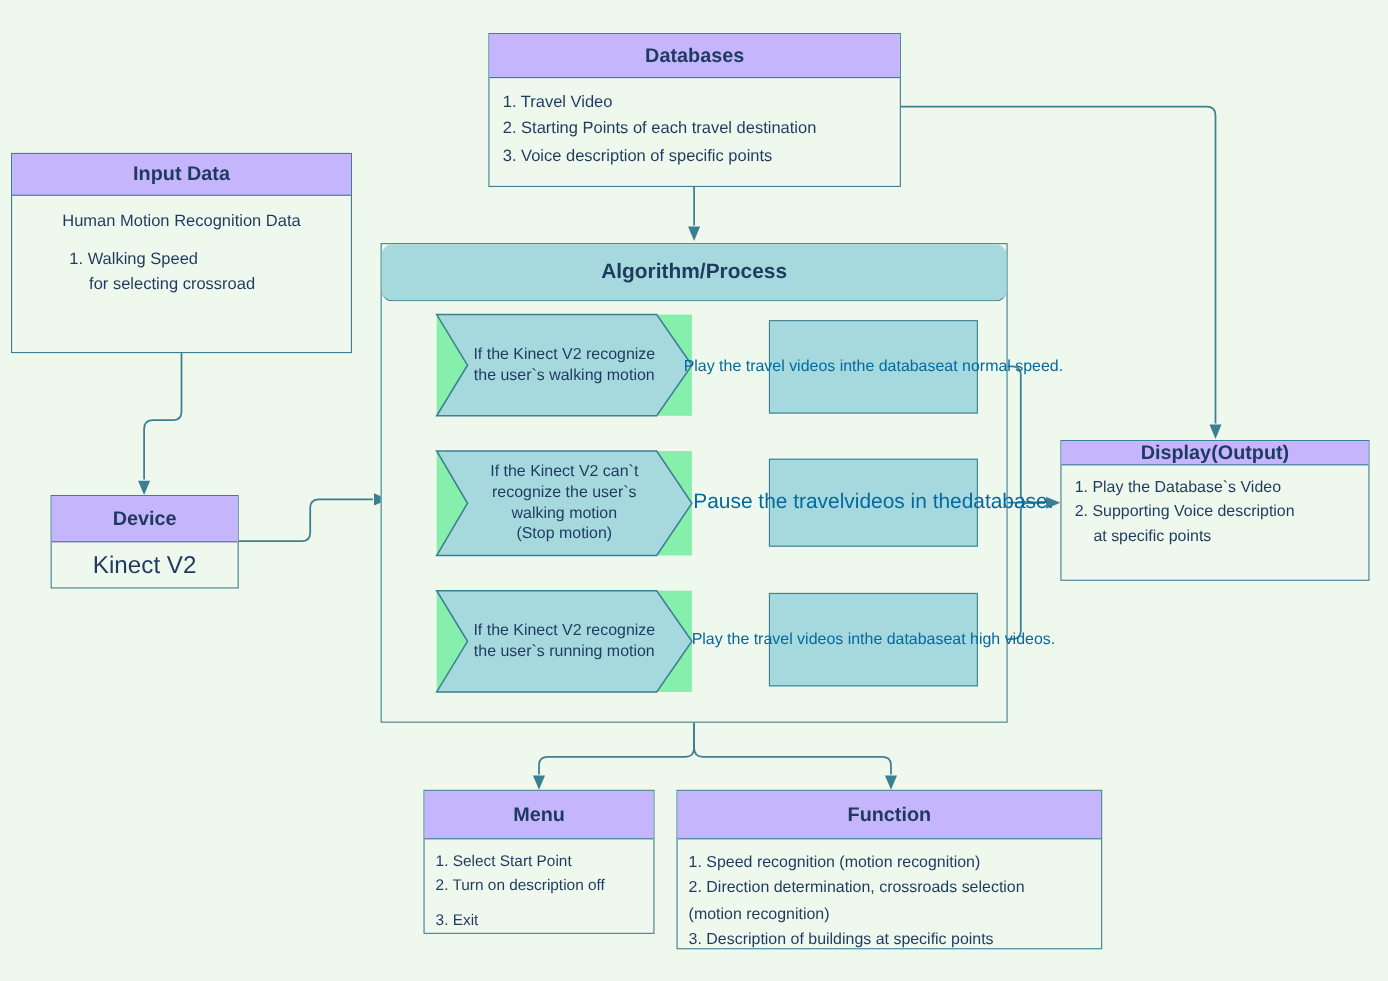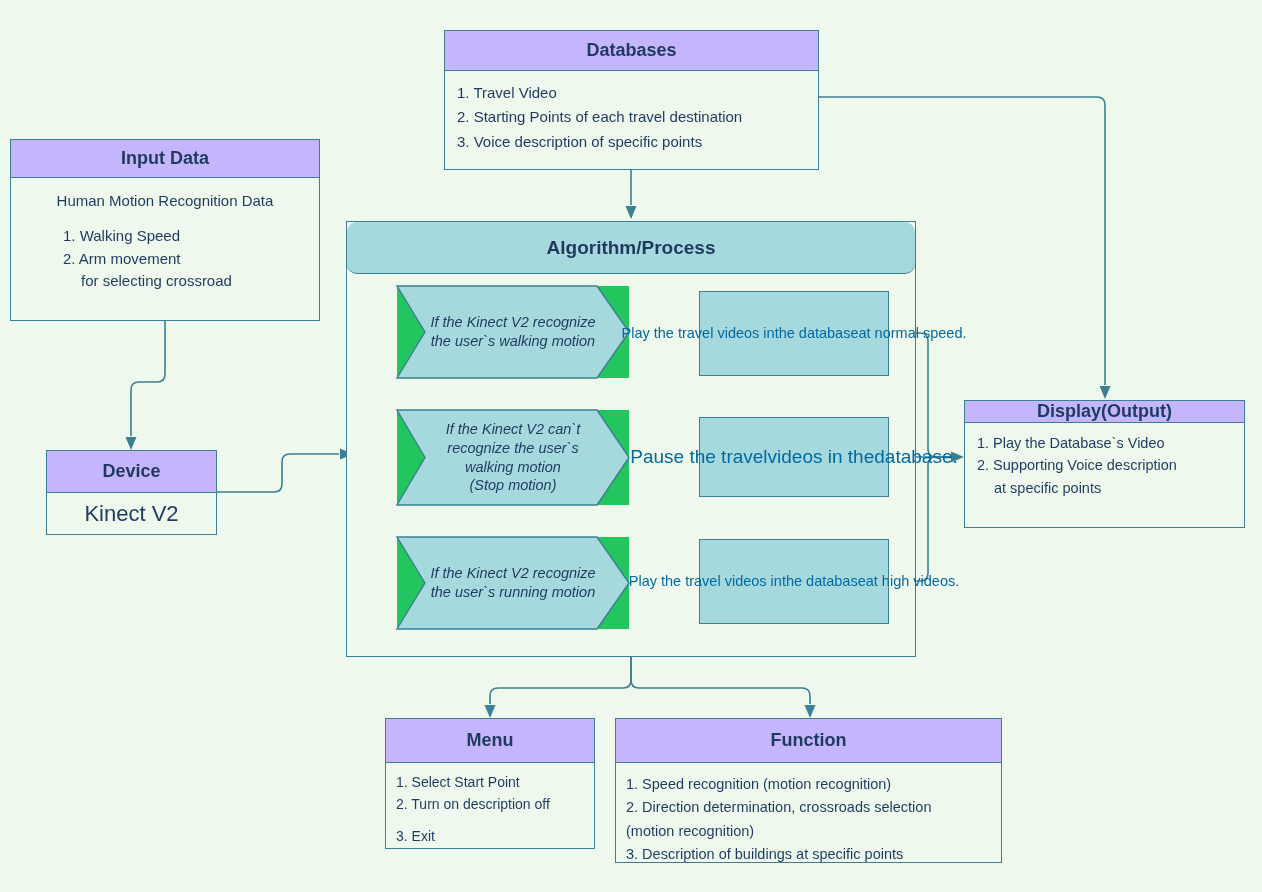--- a/index.html
+++ b/index.html
@@ -36,26 +36,25 @@
     color:#0369a1;
     display:flex;flex-direction:row;
     align-items:center;justify-content:center;
     text-align:center;
   }
   .proc span{display:block;line-height:1.32;white-space:nowrap;}
 
   
   .hex{
     position:absolute;box-sizing:border-box;
-    background:#22c55e;
+    background:#86efac;
     color:#1f3a5f;
     display:flex;flex-direction:column;
     align-items:center;justify-content:center;
     text-align:center;
-    font-style:italic;
   }
   .hex .hexinner{position:relative;z-index:2;}
   .hex span{display:block;line-height:1.3;white-space:nowrap;}
 
   
   #algo-container{position:absolute;box-sizing:border-box;border:1px solid #3d7f92;background:#eff8ed;}
   #algo-container .hdr{
     box-sizing:border-box;background:#a6d9de;border-bottom:1px solid #3d7f92;
     display:flex;align-items:center;justify-content:center;
     font-weight:bold;color:#1f3a5f;border-radius:10px;
@@ -140,21 +139,20 @@
       </ul>
     </div>
   </div>
 
   <div class="box" style="left:10px;top:139px;width:310px;height:182px;">
     <div class="hdr" style="height:38px;font-size:18px;">Input Data</div>
     <div class="bdy" style="padding:14px 10px 0 10px;">
       <div style="font-size:15px;text-align:center;">Human Motion Recognition Data</div>
       <ul class="list" style="font-size:15px;line-height:1.5;margin-top:16px;padding-left:42px;">
         <li>1. Walking Speed</li>
-        <li>2. Arm movement</li>
         <li style="padding-left:18px;">for selecting crossroad</li>
       </ul>
     </div>
   </div>
 
   <div class="box" style="left:46px;top:450px;width:171px;height:85px;">
     <div class="hdr" style="height:42px;font-size:18px;">Device</div>
     <div class="bdy" style="height:42px;display:flex;align-items:center;justify-content:center;font-size:22px;padding:0;">Kinect V2</div>
   </div>
 

